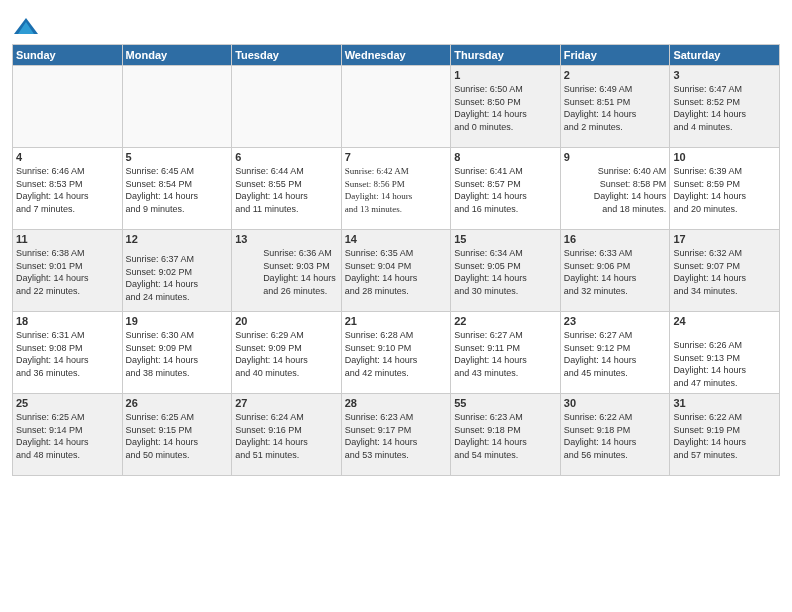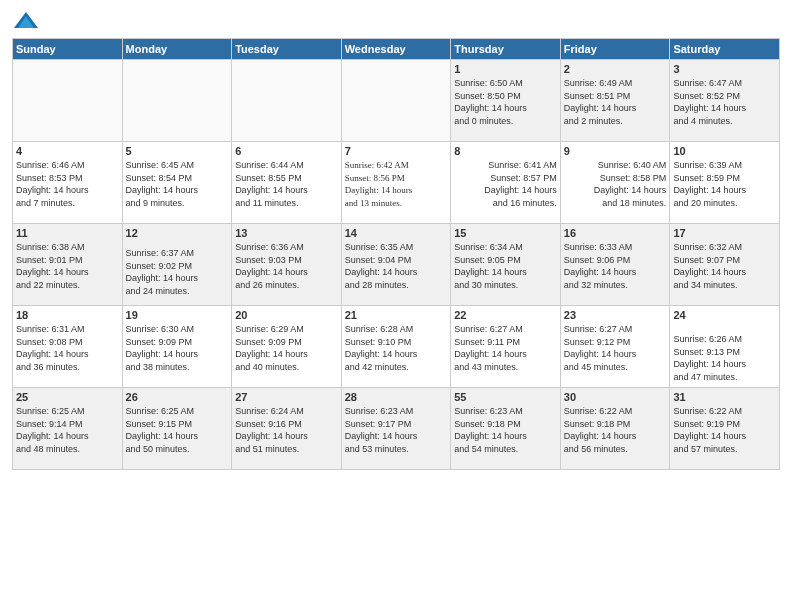--- a/index.html
+++ b/index.html
@@ -5,21 +5,21 @@
     * { box-sizing: border-box; margin: 0; padding: 0; }
     body {
       font-family: Arial, sans-serif;
       background: #fff;
       width: 792px;
       height: 612px;
       overflow: hidden;
     }
     .container {
       width: 792px;
-      padding: 10px 12px 8px 12px;
+      padding: 16px 12px 8px 12px;
     }
     .header-row {
       display: flex;
       justify-content: space-between;
       align-items: flex-start;
       margin-bottom: 6px;
     }
     .logo {
       display: flex;
       align-items: center;
@@ -178,21 +178,21 @@
           </td>
           <td>
             <span class="day-num">7</span>
             <div class="day-info" style="white-space: pre-line; font-family: Liberation Serif, serif;">Sunrise: 6:42 AM
 Sunset: 8:56 PM
 Daylight: 14 hours
 and 13 minutes.</div>
           </td>
           <td>
             <span class="day-num">8</span>
-            <div class="day-info" style="white-space: pre-line; text-align: right;">Sunrise: 6:41 AM
+            <div class="day-info" style="white-space: pre-line;">Sunrise: 6:41 AM
 Sunset: 8:57 PM
 Daylight: 14 hours
 and 16 minutes.</div>
           </td>
           <td>
             <span class="day-num">9</span>
             <div class="day-info" style="white-space: pre-line; text-align: right;">Sunrise: 6:40 AM
 Sunset: 8:58 PM
 Daylight: 14 hours
 and 18 minutes.</div>
@@ -215,21 +215,21 @@
           </td>
           <td class="shaded">
             <span class="day-num">12</span>
             <div class="day-info" style="white-space: pre-line; margin-top: 8px;">Sunrise: 6:37 AM
 Sunset: 9:02 PM
 Daylight: 14 hours
 and 24 minutes.</div>
           </td>
           <td class="shaded">
             <span class="day-num">13</span>
-            <div class="day-info" style="white-space: pre-line;">Sunrise: 6:36 AM
+            <div class="day-info" style="white-space: pre-line; margin-left: 28px;">Sunrise: 6:36 AM
 Sunset: 9:03 PM
 Daylight: 14 hours
 and 26 minutes.</div>
           </td>
           <td class="shaded">
             <span class="day-num">14</span>
             <div class="day-info" style="white-space: pre-line;">Sunrise: 6:35 AM
 Sunset: 9:04 PM
 Daylight: 14 hours
 and 28 minutes.</div>

